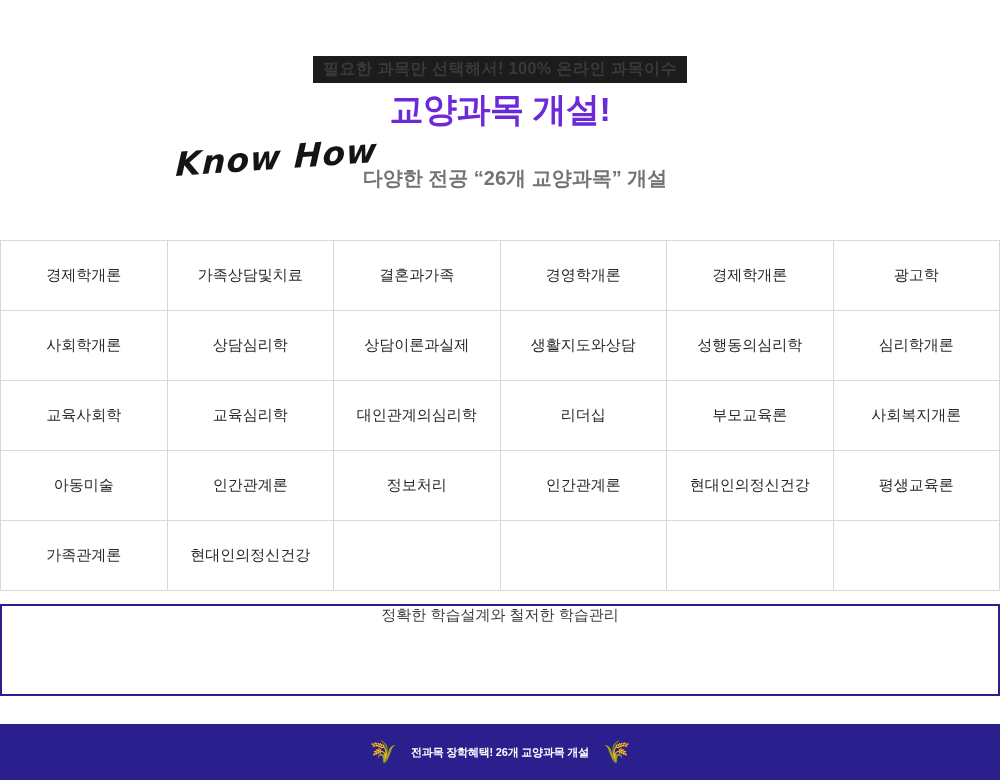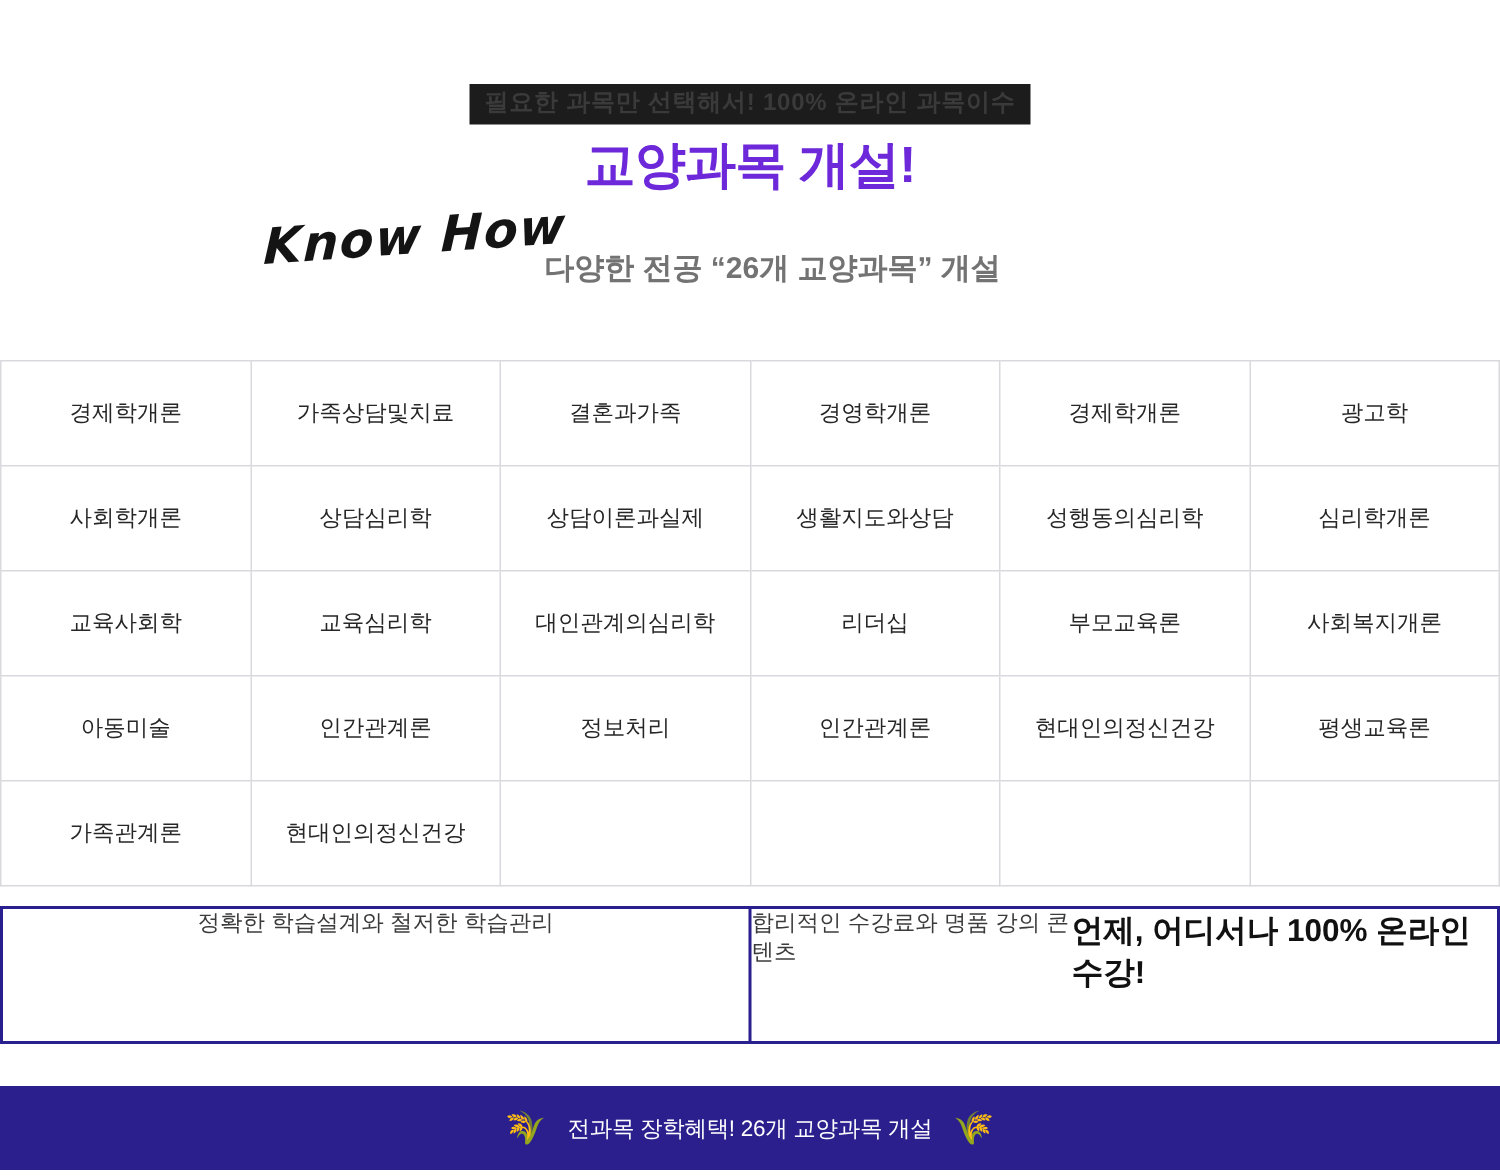--- a/index.html
+++ b/index.html
@@ -141,22 +141,22 @@
     width: 1000px;
     height: 56px;
     background: #2b1f8e;
     display: flex;
     align-items: center;
     justify-content: center;
     gap: 14px;
     color: #ffffff;
   }
   .footer-text {
-    font-size: 15px;
-    font-weight: 400;
+    font-size: 11px;
+    font-weight: 700;
     letter-spacing: -0.2px;
   }
   .laurel {
     font-size: 22px;
     color: #e8c53a;
     line-height: 1;
     display: inline-block;
   }
   .laurel.left { transform: scaleX(-1); }
 </style>
@@ -218,24 +218,20 @@
         <td></td>
         <td></td>
       </tr>
     </tbody>
   </table>
 
   <div class="benefits">
     <div class="benefit">
       <div class="small">정확한 학습설계와 철저한 학습관리</div>
     </div>
-    <div class="benefit">
-      <div class="small">합리적인 수강료와 명품 강의 콘텐츠</div>
-      <div class="big">언제, 어디서나 100% 온라인 수강!</div>
-    </div>
   </div>
 
   <div class="footer-bar">
     <span class="laurel left">🌾</span>
     <span class="footer-text">전과목 장학혜택! 26개 교양과목 개설</span>
     <span class="laurel">🌾</span>
   </div>
 
 </div>
 

